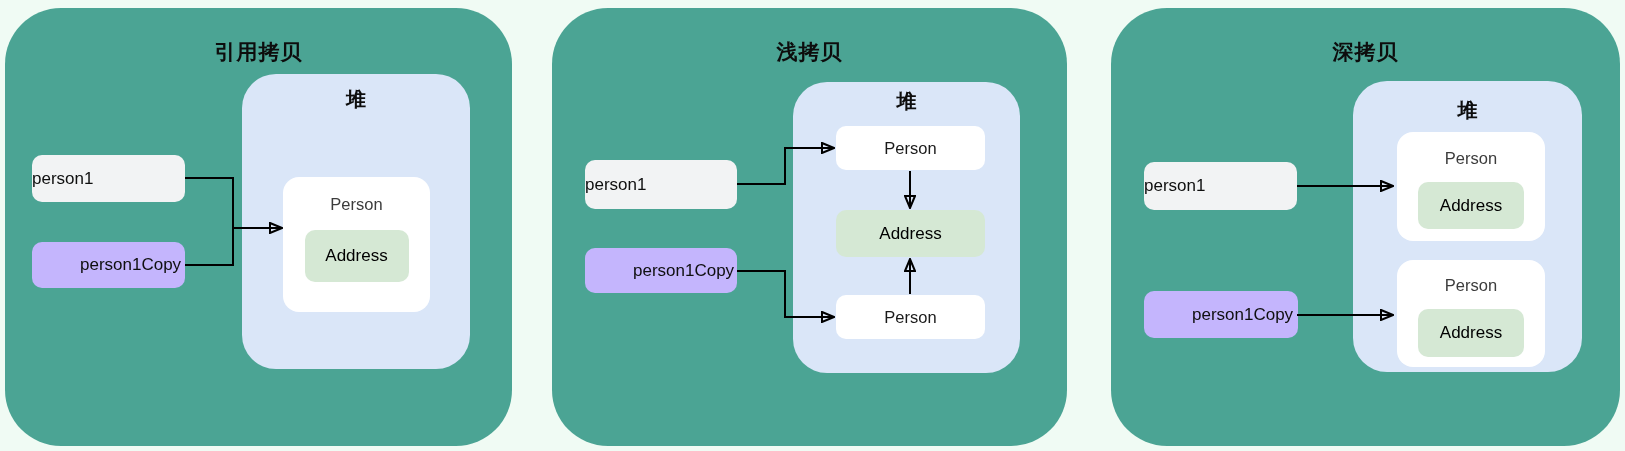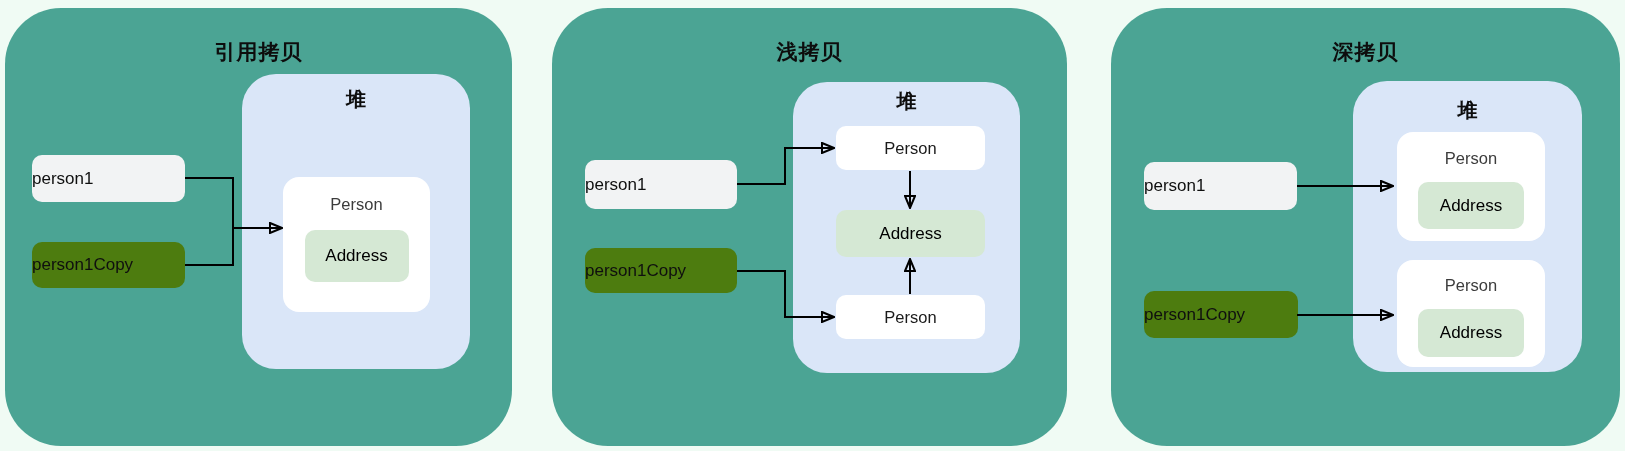--- a/index.html
+++ b/index.html
@@ -48,21 +48,21 @@
 
   .var-box {
     position: absolute;
     border-radius: 10px;
     display: flex;
     align-items: center;
     font-size: 17px;
     color: #0f0f0f;
   }
   .var-gray { background: #f2f3f4; }
-  .var-blue { background: #4d7c0f; }
+  .var-blue { background: #c4b5fd; padding-left: 48px; }
 
   .obj {
     position: absolute;
     background: #ffffff;
     border-radius: 16px;
     display: flex;
     flex-direction: column;
     align-items: center;
   }
   .obj-title {

